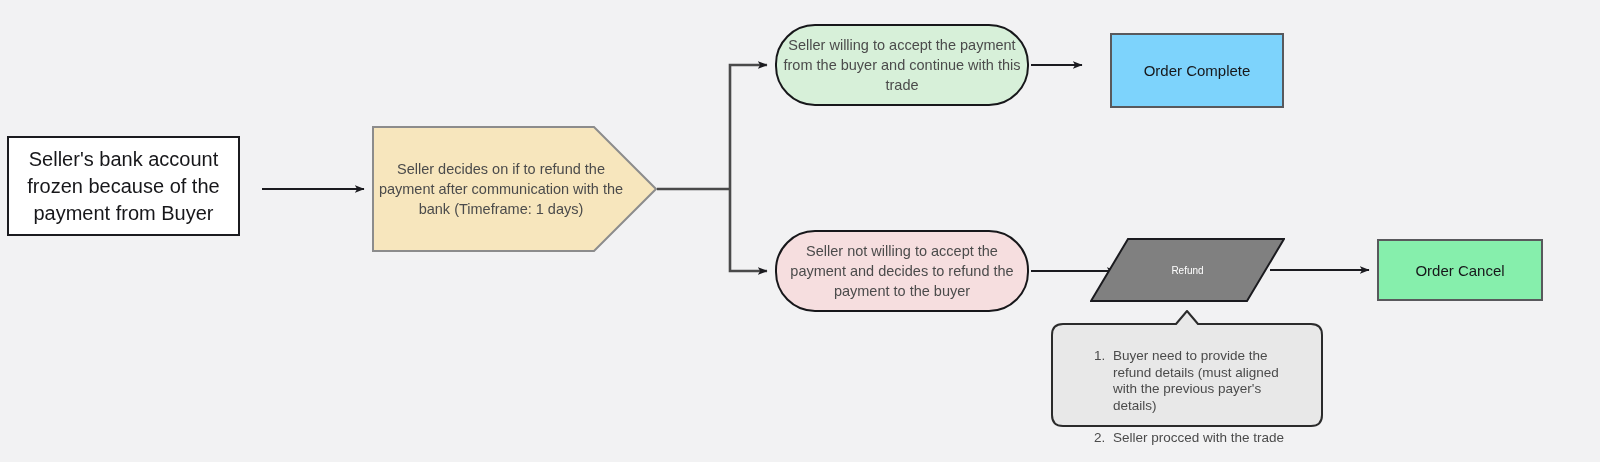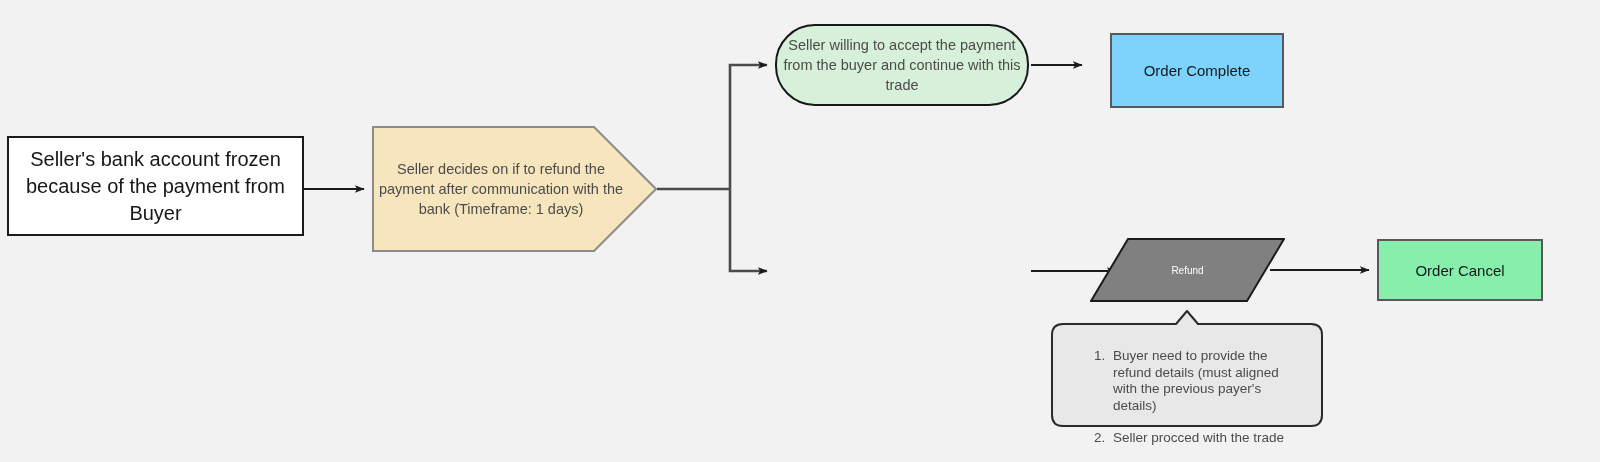--- a/index.html
+++ b/index.html
@@ -38,21 +38,21 @@
     display: block;
     width: 100%;
     padding: 0 0;
     box-sizing: border-box;
   }
 
   
   #node-start {
     left: 7px;
     top: 136px;
-    width: 297px;
+    width: 233px;
     height: 100px;
     background: #ffffff;
     border: 2px solid #1b1b1f;
     color: #17171a;
     font-size: 20px;
     line-height: 27px;
   }
 
   
   #node-decision {
@@ -224,20 +224,23 @@
   </div>
 
   <div class="node stadium" id="node-accept">
     <span class="node-text">Seller willing to accept the payment from the buyer and continue with this trade</span>
   </div>
 
   <div class="node" id="node-order-complete">
     <span class="node-text">Order Complete</span>
   </div>
 
+  <div class="node stadium" id="node-refuse">
+    <span class="node-text">Seller not willing to accept the payment and decides to refund the payment to the buyer</span>
+  </div>
 
   <div class="node" id="node-refund">
     <svg class="shape" viewBox="0 0 195 64" preserveAspectRatio="none">
       <polygon points="38,1 194,1 157,63 1,63" fill="#808080" stroke="#1b1b1f" stroke-width="2"></polygon>
     </svg>
     <div class="label">Refund</div>
   </div>
 
   <div class="node" id="node-note">
     <svg class="shape" viewBox="0 0 272 117" preserveAspectRatio="none">

